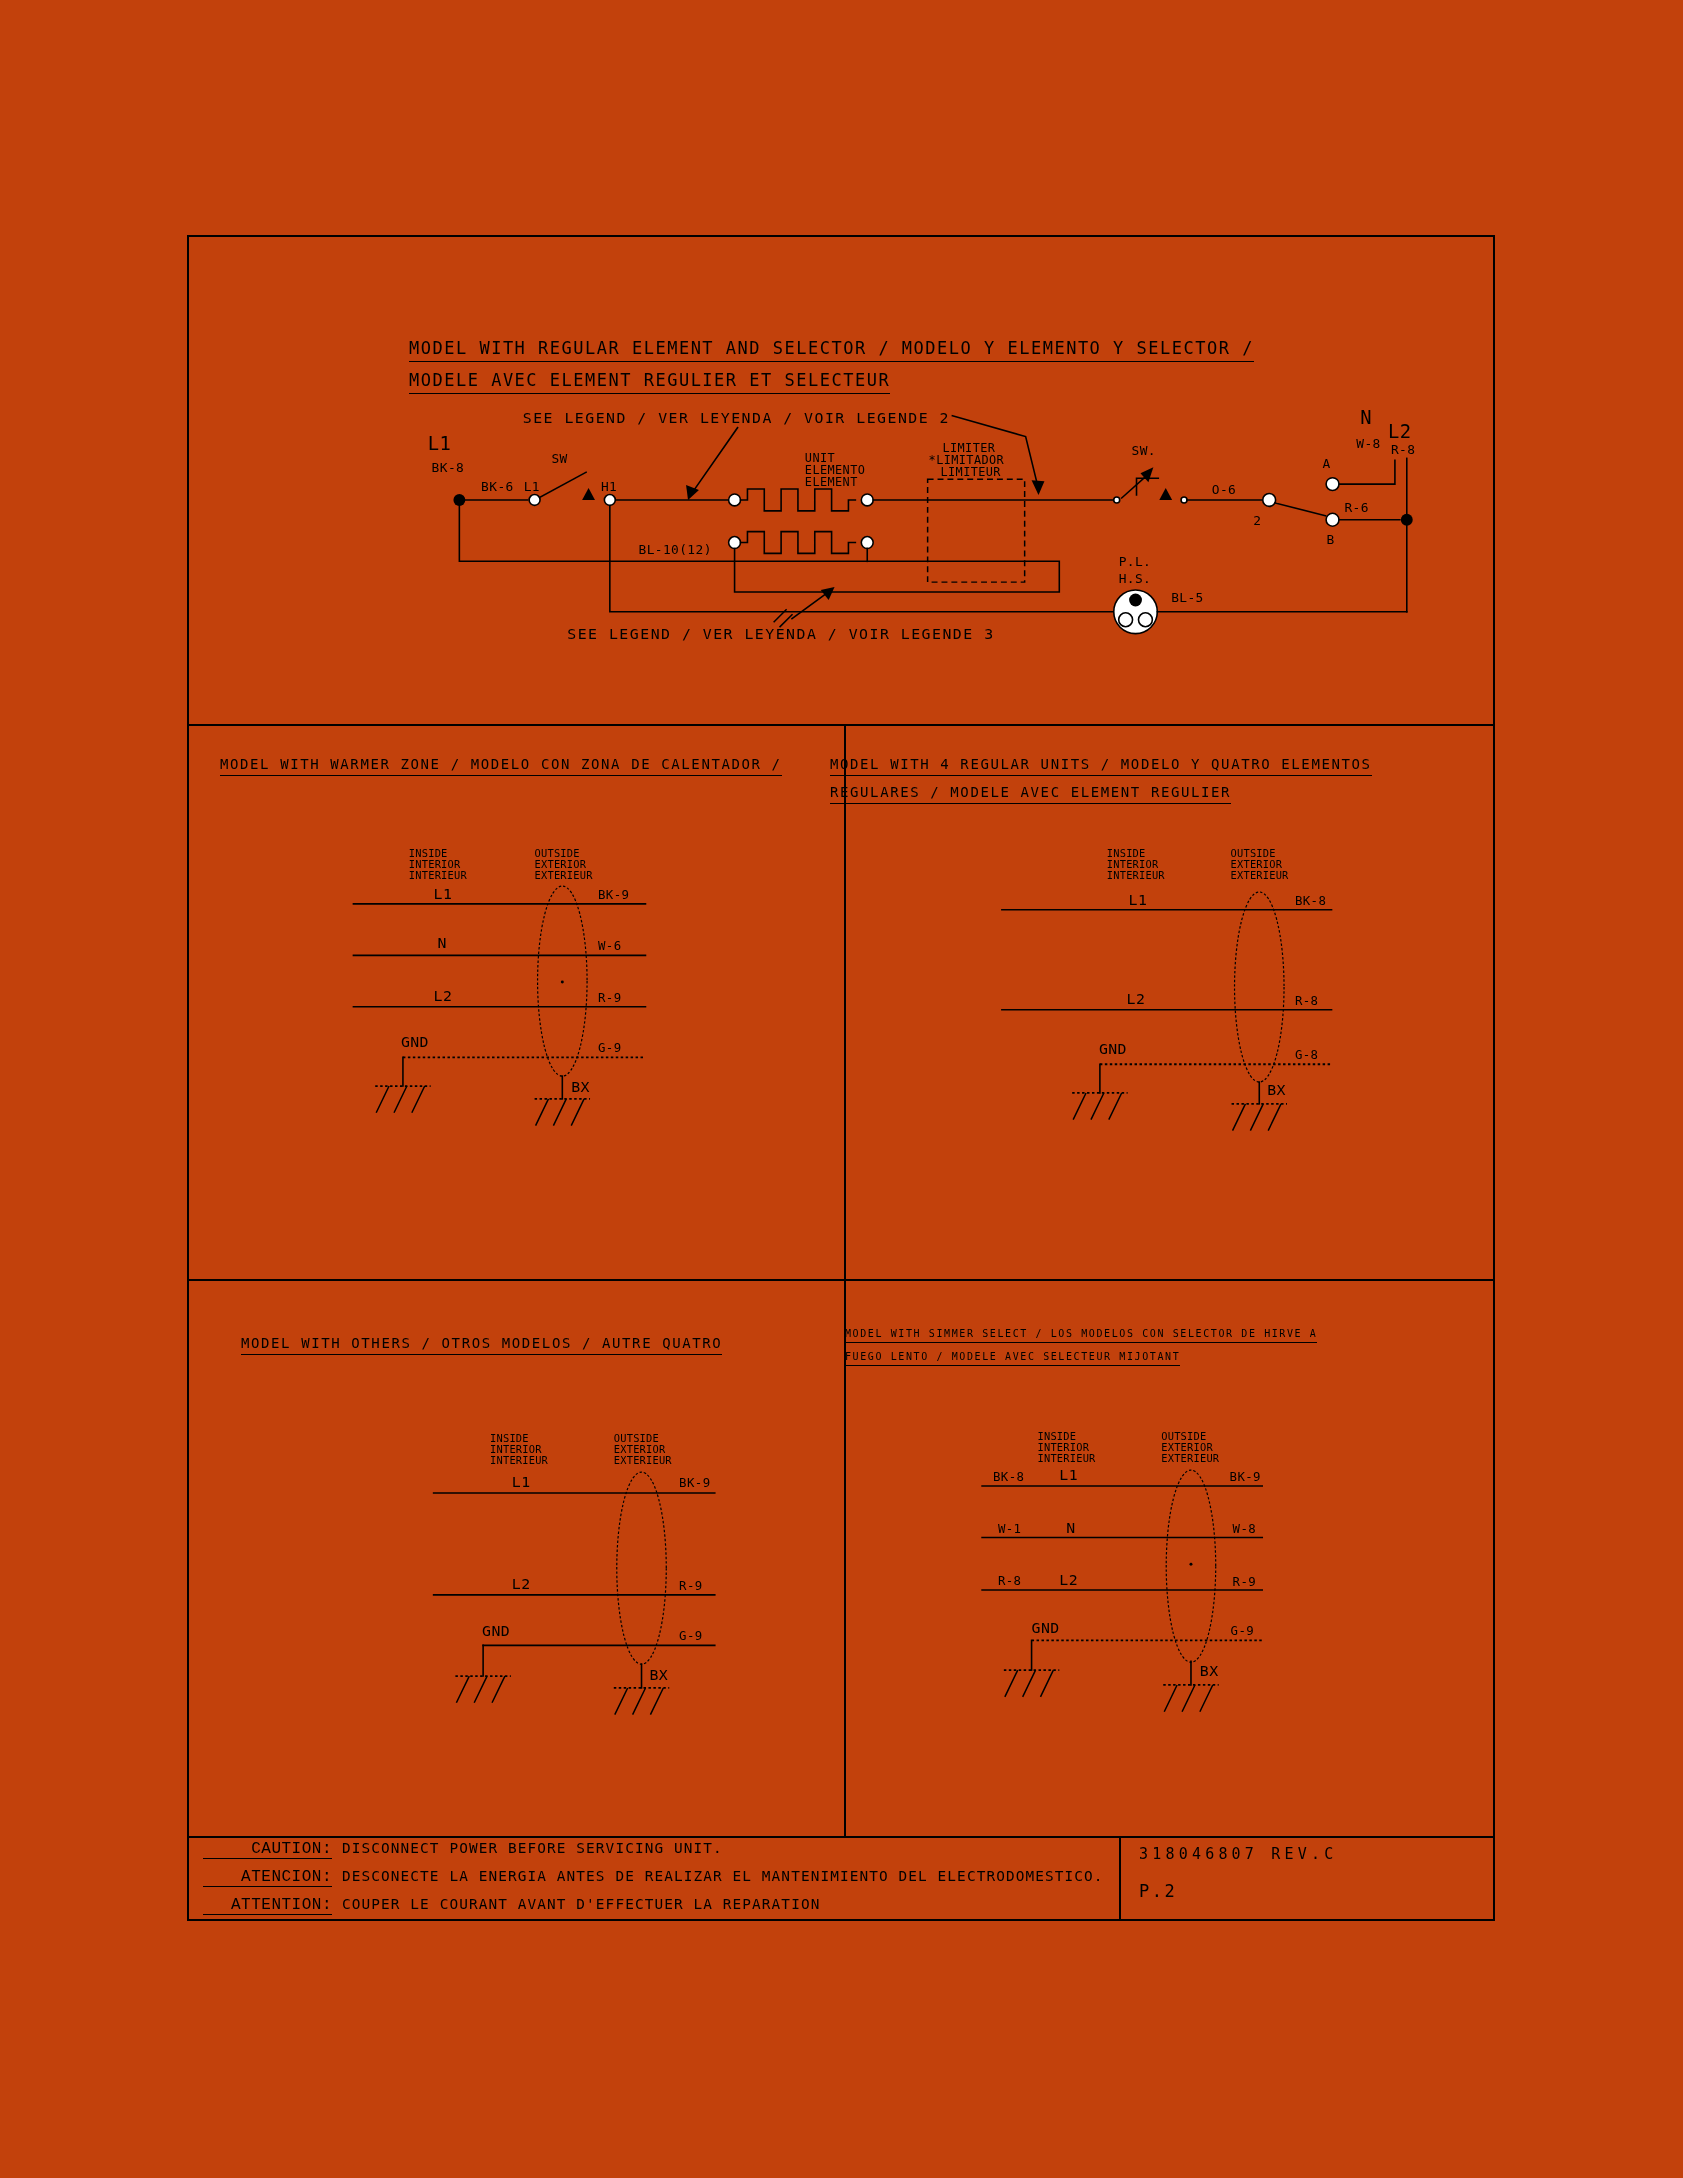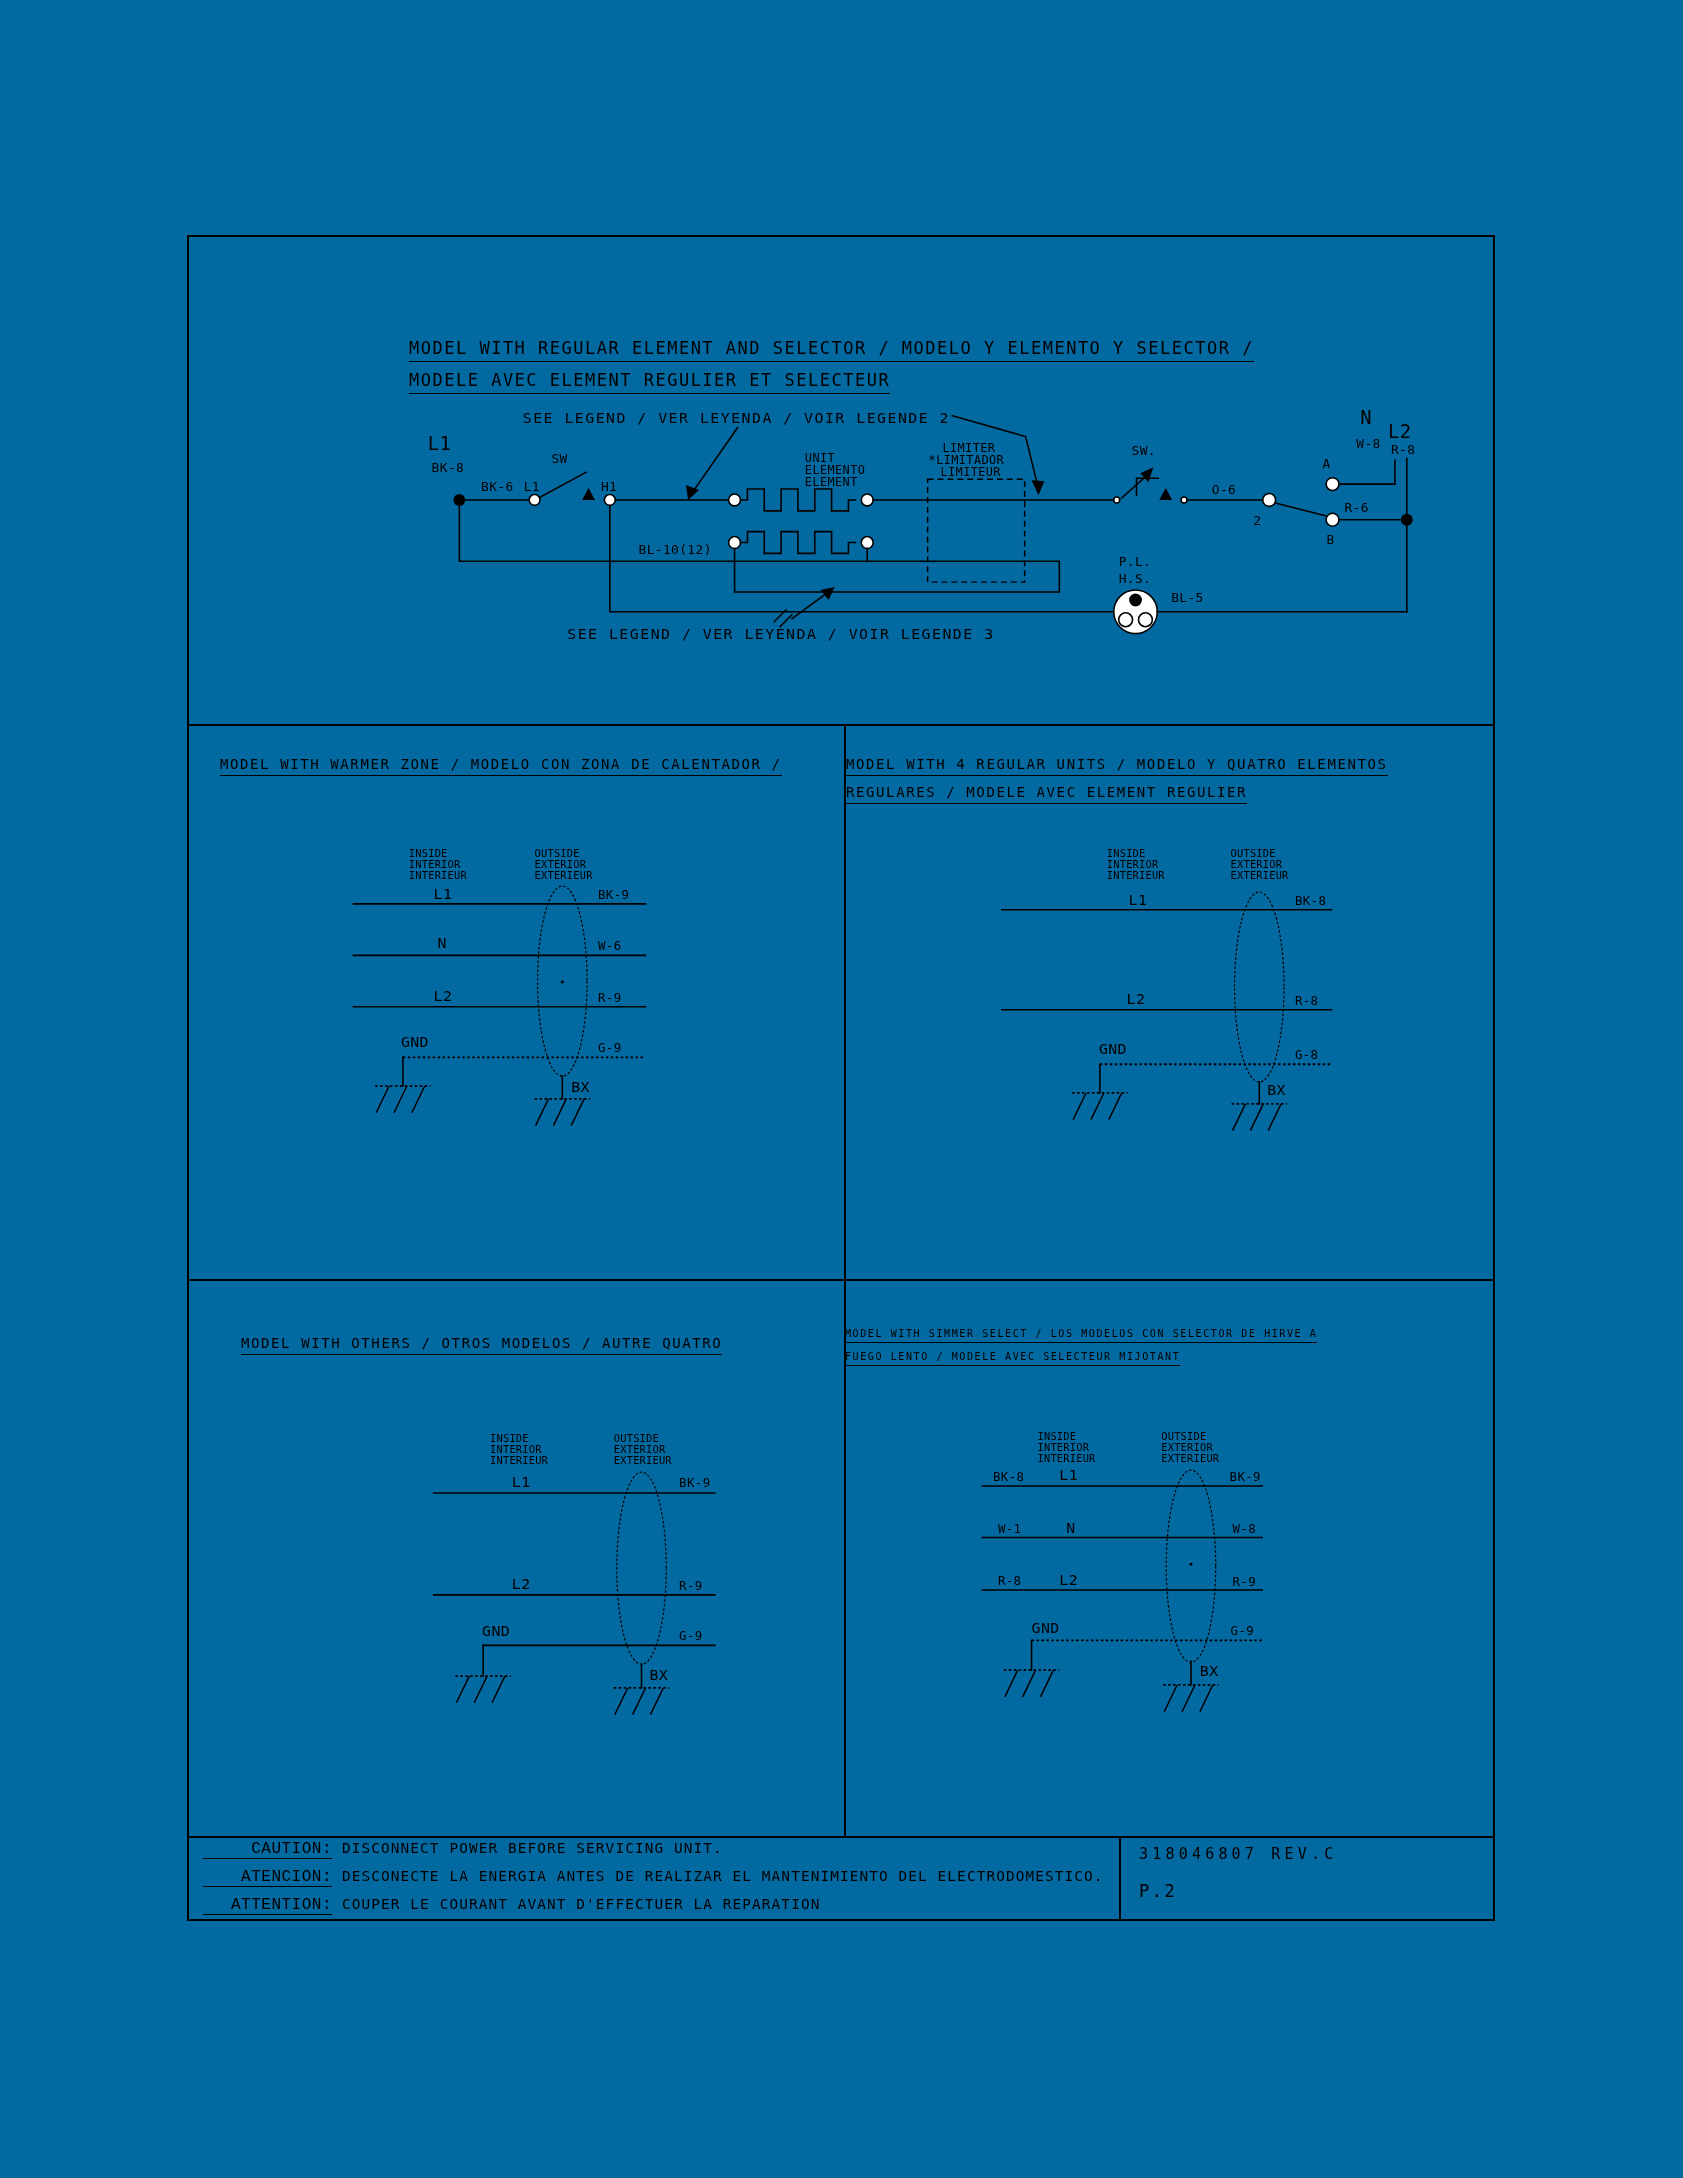--- a/index.html
+++ b/index.html
@@ -1,16 +1,16 @@
 <!DOCTYPE html>
 <html><head>
 <meta charset="utf-8">
 <style>
   html,body{margin:0;padding:0;background:#fff;}
-  #page{position:relative;width:1683px;height:2178px;background:#0369a1;overflow:hidden;
+  #page{position:relative;width:1683px;height:2178px;background:#c2410c;overflow:hidden;
         font-family:"DejaVu Sans Mono",monospace;color:#000;}
   .abs{position:absolute;}
   #frame{left:187px;top:235px;width:1304px;height:1682px;border:2px solid #000;}
   .div-line{background:#000;}
   
   .title{position:absolute;white-space:nowrap;}
   .title .tl{display:block;}
   .title .tl span{display:inline-block;border-bottom:1.8px solid #000;padding-bottom:3px;margin-bottom:8px;white-space:nowrap;}
   .caution{position:absolute;}
   .crow{display:flex;align-items:baseline;height:28px;}
@@ -49,21 +49,21 @@
   <div class="abs div-line" style="left:844px;top:724px;width:2px;height:1114px;"></div>
   <div class="abs div-line" style="left:1119px;top:1836px;width:2px;height:83px;"></div>
 
   <div class="title" style="left:409px;top:338px;font-size:17px;letter-spacing:1.5px;">
     <div class="tl"><span>MODEL WITH REGULAR ELEMENT AND SELECTOR / MODELO Y ELEMENTO Y SELECTOR /</span></div>
     <div class="tl"><span>MODELE AVEC ELEMENT REGULIER ET SELECTEUR</span></div>
   </div>
   <div class="title" style="left:220px;top:756px;font-size:14px;letter-spacing:1.6px;">
     <div class="tl"><span>MODEL WITH WARMER ZONE  / MODELO CON ZONA DE CALENTADOR  /</span></div>
   </div>
-  <div class="title" style="left:846px;top:756px;font-size:14px;letter-spacing:1.6px;">
+  <div class="title" style="left:801px;top:756px;font-size:14px;letter-spacing:1.6px;padding-left:29px;">
     <div class="tl"><span>MODEL WITH 4 REGULAR UNITS / MODELO Y QUATRO ELEMENTOS</span></div>
     <div class="tl"><span>REGULARES  / MODELE AVEC ELEMENT REGULIER</span></div>
   </div>
   <div class="title" style="left:241px;top:1335px;font-size:14px;letter-spacing:1.6px;">
     <div class="tl"><span>MODEL WITH OTHERS / OTROS MODELOS / AUTRE QUATRO</span></div>
   </div>
   <div class="title" style="left:845px;top:1328px;font-size:10px;letter-spacing:1.6px;">
     <div class="tl"><span>MODEL WITH SIMMER SELECT / LOS MODELOS CON SELECTOR DE HIRVE A</span></div>
     <div class="tl"><span>FUEGO LENTO / MODELE AVEC SELECTEUR MIJOTANT</span></div>
   </div>

